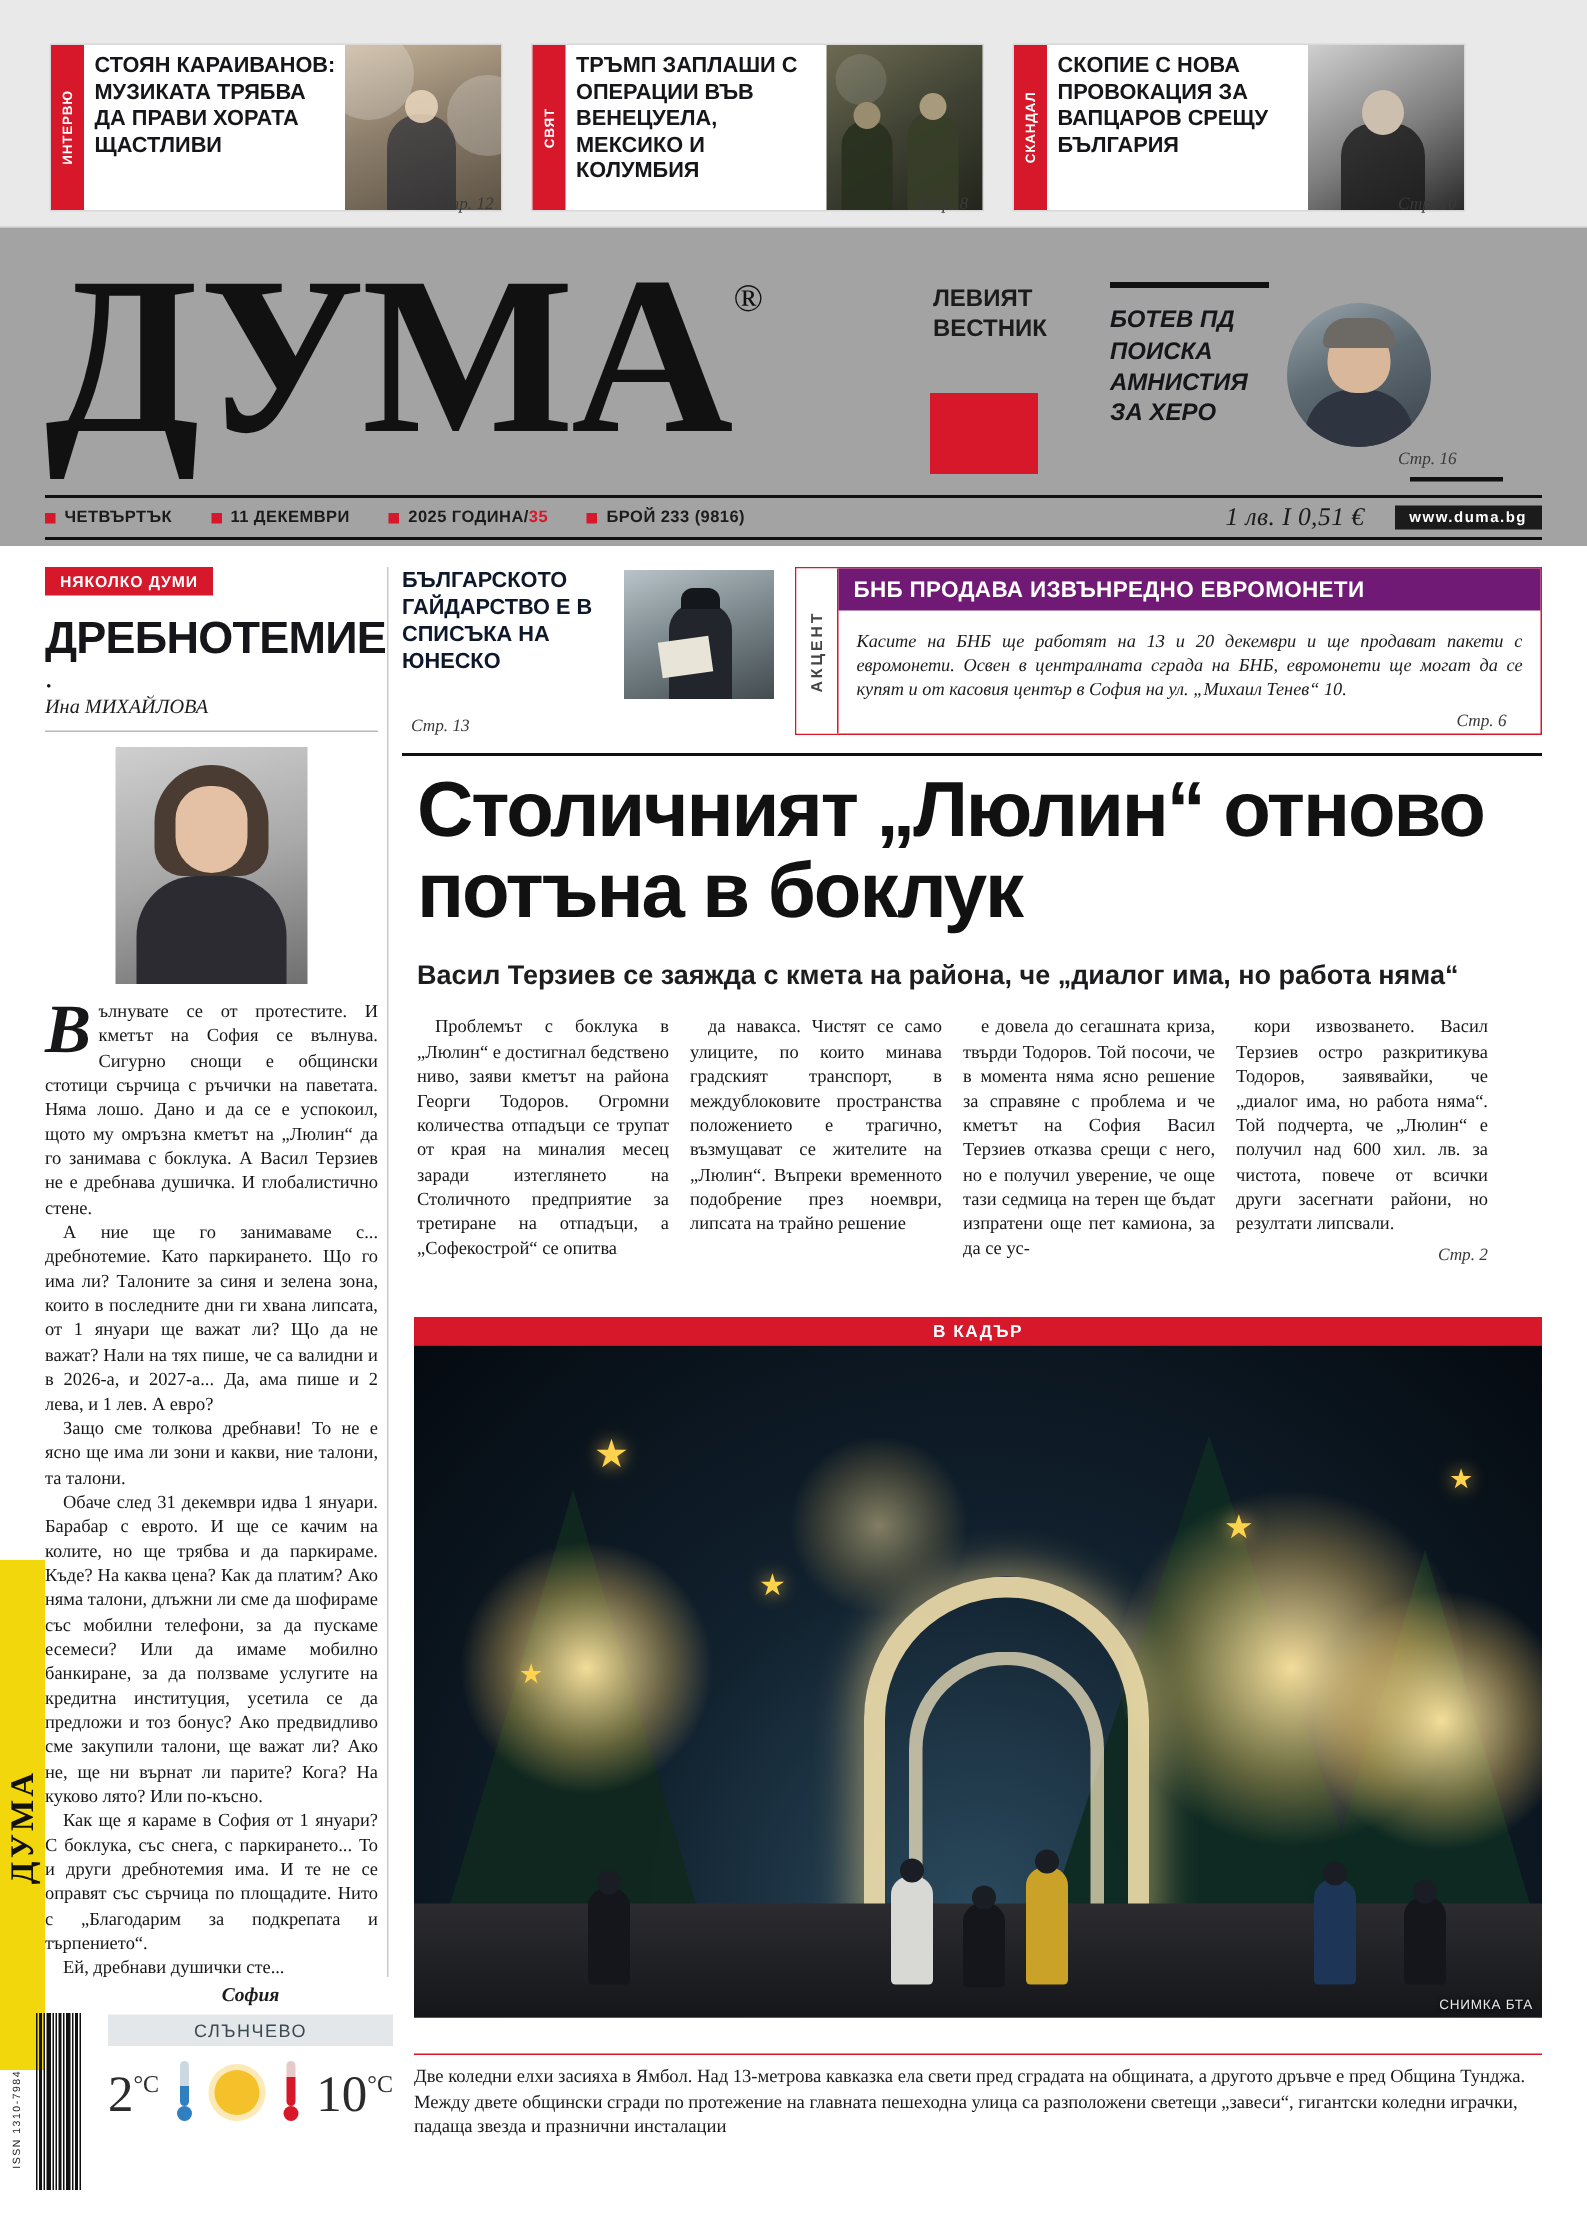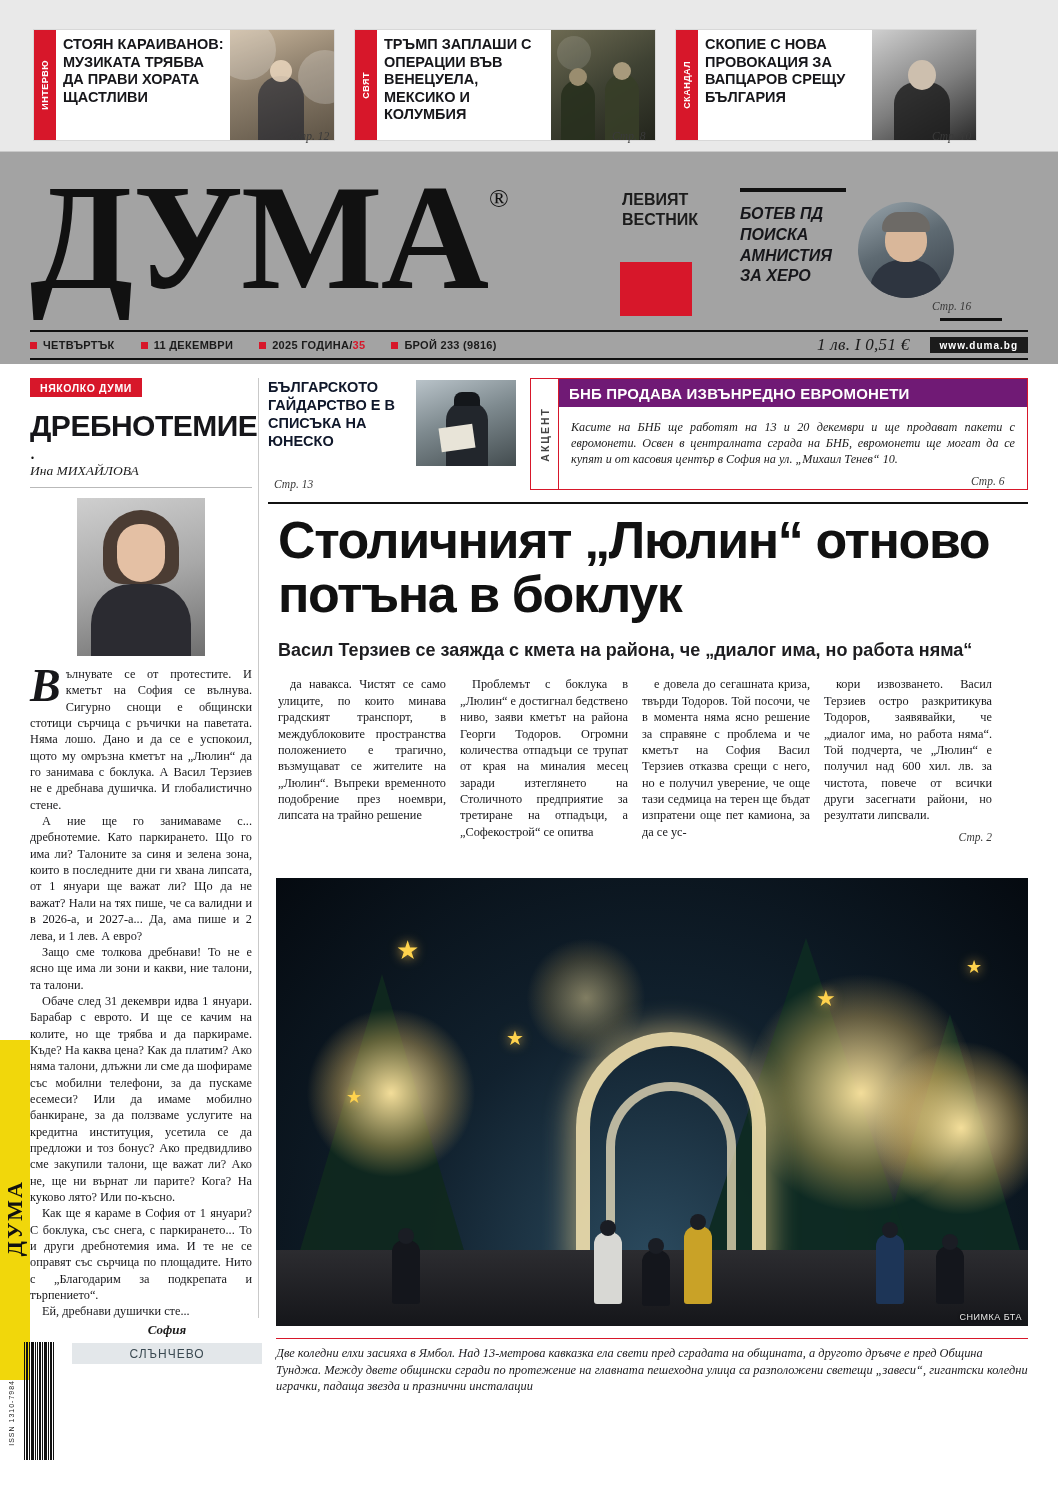--- a/index.html
+++ b/index.html
@@ -573,23 +573,22 @@
     position: absolute;
     right: 6px; bottom: 4px;
     color: #e8e8e8;
     font-family: "Liberation Sans", sans-serif;
     font-size: 9px;
     letter-spacing: .5px;
     text-shadow: 0 0 3px #000;
   }
   .caption {
     border-top: 1px solid #d7172a;
-    margin-top: 12px;
+    margin-top: 24px;
     padding-top: 6px;
-    font-style: italic;
     font-size: 12.4px;
     line-height: 1.35;
     color: #1a1a1d;
   }
 
   
   .weather {
     position: absolute;
     left: 72px; top: 1322px;
     width: 190px;
@@ -829,40 +828,41 @@
     <div class="accent-body">Касите на БНБ ще работят на 13 и 20 декември и ще продават пакети с евромонети. Освен в централната сграда на БНБ, евромонети ще могат да се купят и от касовия център в София на ул. „Михаил Тенев“ 10.</div>
     <div class="accent-page">Стр. 6</div>
   </div>
 
   <div class="mainart">
     <div class="main-rule"></div>
     <h1 class="main-headline">Столичният „Люлин“ отново потъна в боклук</h1>
     <div class="main-sub">Васил Терзиев се заяжда с кмета на района, че „диалог има, но работа няма“</div>
     <div class="main-cols">
       <div class="col">
+          <p class="first">Проблемът с боклука в „Люлин“ е достигнал бедствено ниво, заяви кметът на района Георги Тодоров. Огромни количества отпадъци се трупат от края на миналия месец заради изтеглянето на Столичното предприятие за третиране на отпадъци, а „Софекострой“ се опитва</p>
+        </div>
+      <div class="col">
           <p class="first">да навакса. Чистят се само улиците, по които минава градският транспорт, в междублоковите пространства положението е трагично, възмущават се жителите на „Люлин“.
 
 Въпреки временното подобрение през ноември, липсата на трайно решение</p>
-        </div>
-      <div class="col">
-          <p class="first">Проблемът с боклука в „Люлин“ е достигнал бедствено ниво, заяви кметът на района Георги Тодоров. Огромни количества отпадъци се трупат от края на миналия месец заради изтеглянето на Столичното предприятие за третиране на отпадъци, а „Софекострой“ се опитва</p>
         </div>
       <div class="col">
           <p class="first">е довела до сегашната криза, твърди Тодоров. Той посочи, че в момента няма ясно решение за справяне с проблема и че кметът на София Васил Терзиев отказва срещи с него, но е получил уверение, че още тази седмица на терен ще бъдат изпратени още пет камиона, за да се ус-</p>
         </div>
       <div class="col">
         <p class="first">кори извозването.
 
 Васил Терзиев остро разкритикува Тодоров, заявявайки, че „диалог има, но работа няма“. Той подчерта, че „Люлин“ е получил над 600 хил. лв. за чистота, повече от всички други засегнати райони, но резултати липсвали.</p>
         <div class="main-pageref">Стр. 2</div>
       </div>
     </div>
   </div>
 
   <div class="photoblock">
+    <div class="photo-kicker">В КАДЪР</div>
     <div class="bigphoto">
       <div class="bp-sky"></div>
       <div class="bp-tree t-left"></div>
       <div class="bp-tree t-right"></div>
       <div class="bp-tree t-mid"></div>
 
       <div class="bp-glow" style="left:30px;top:130px;width:170px;height:170px;"></div>
       <div class="bp-glow" style="left:470px;top:90px;width:230px;height:250px;"></div>
       <div class="bp-glow" style="left:600px;top:160px;width:170px;height:180px;"></div>
       <div class="bp-glow" style="left:250px;top:60px;width:120px;height:120px;opacity:.5"></div>
@@ -898,20 +898,33 @@
         </div>
 
       <div class="bp-credit">СНИМКА БТА</div>
     </div>
     <div class="caption">Две коледни елхи засияха в Ямбол. Над 13-метрова кавказка ела свети пред сградата на общината, а другото дръвче е пред Община Тунджа. Между двете общински сгради по протежение на главната пешеходна улица са разположени светещи „завеси“, гигантски коледни играчки, падаща звезда и празнични инсталации</div>
   </div>
 
   <div class="weather">
     <div class="city">София</div>
     <div class="band">СЛЪНЧЕВО</div>
+    <div class="row">
+      <div class="temp"><span>2</span><sup>°C</sup></div>
+      <div class="thermo cold">
+          <div class="tube"></div>
+          <div class="bulb"></div>
+        </div>
+      <div class="sun"></div>
+      <div class="thermo warm">
+          <div class="tube"></div>
+          <div class="bulb"></div>
+        </div>
+      <div class="temp"><span>10</span><sup>°C</sup></div>
+    </div>
   </div>
 
   <div class="spine"></div>
   <div class="spine-v"><span>ДУМА</span></div>
   <div class="barcode">
     <i></i>
       <i class="w"></i>
       <i></i>
       <i class="x"></i>
       <i></i>

